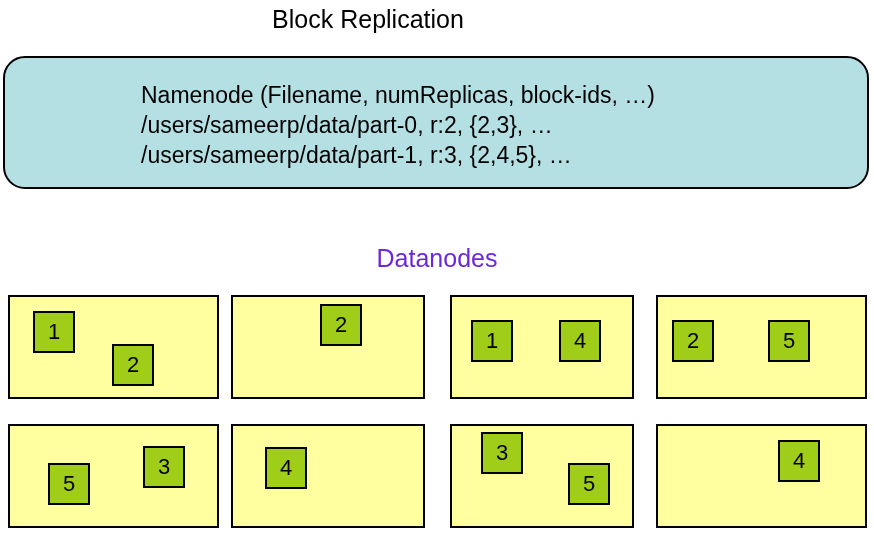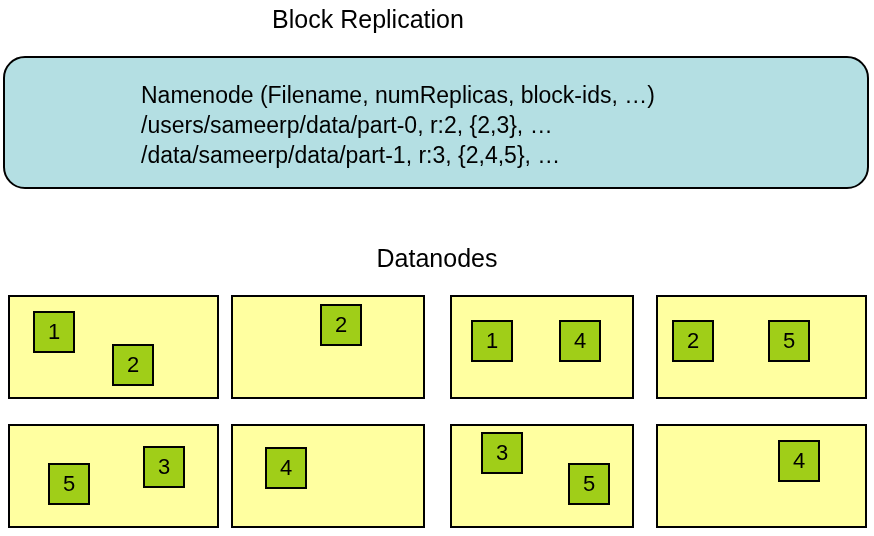--- a/index.html
+++ b/index.html
@@ -58,21 +58,21 @@
   }
   .datanodes-label {
     position: absolute;
     left: 0;
     top: 243px;
     width: 874px;
     text-align: center;
     font-size: 25px;
     line-height: 30px;
     white-space: nowrap;
-    color: #000000;
+    color: #6d28d9;
   }
   .datanode {
     position: absolute;
     background: #ffffa0;
     border: 2px solid #000000;
     box-sizing: border-box;
   }
   .block {
     position: absolute;
     background: #a0ce18;
@@ -90,21 +90,21 @@
 <body>
 
 <div id="diagram">
 
   <div class="title">Block Replication</div>
 
   <div class="namenode-box">
     <div class="namenode-text">
       <div>Namenode (Filename, numReplicas, block-ids, …)</div>
       <div>/users/sameerp/data/part-0, r:2, {2,3}, …</div>
-      <div>/data/sameerp/data/part-1, r:3, {2,4,5}, …</div>
+      <div>/users/sameerp/data/part-1, r:3, {2,4,5}, …</div>
     </div>
   </div>
 
   <div class="datanodes-label">Datanodes</div>
 
   <div id="datanode-layer">
       <div class="datanode" style="left: 8px; top: 295px; width: 211px; height: 104px; background: rgb(255, 255, 160); border-color: rgb(0, 0, 0);"></div>
       <div class="block" style="left: 33px; top: 311px; width: 42px; height: 42px; background: rgb(160, 206, 24); border-color: rgb(0, 0, 0);">
         <span>1</span>
       </div>

